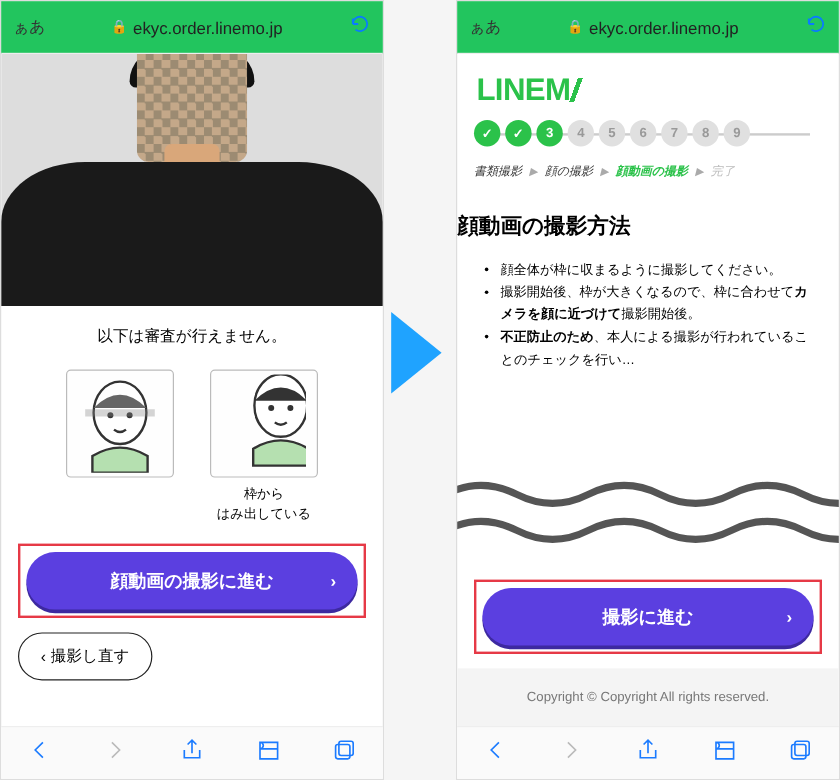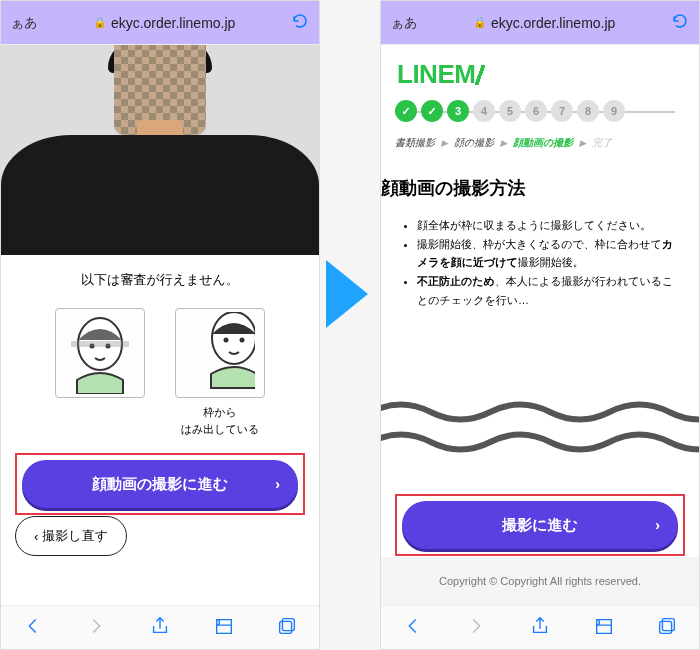--- a/index.html
+++ b/index.html
@@ -19,21 +19,21 @@
   .phone.left { left: 0; top: 0; }
   .phone.right { right: 0; top: 0; }
 
   
   .topbar {
     height: 44px;
     display: flex; align-items: center;
     padding: 0 10px;
     gap: 8px;
     border-bottom: 1px solid #eee;
-    background: #c4b5fd;
+    background: #22c55e;
   }
   .aa { font-size: 13px; color: #333; }
   .urlpill {
     flex: 1;
     display: flex; align-items: center; justify-content: center;
     gap: 4px;
     font-size: 14px; color: #222;
   }
   .lock-icon { font-size: 11px; }
   .reload-icon svg { width: 18px; height: 18px; stroke: #0a7aff; fill: none; stroke-width: 2; }
@@ -94,21 +94,21 @@
     background: #fefefe;
     display: flex; align-items: center; justify-content: center;
     position: relative;
   }
   .face-svg { width: 70px; height: 82px; }
 
   .cta-wrap { padding: 0 14px; }
   .cta-highlight {
     border: 2px solid #e63946;
     padding: 5px;
-    margin-bottom: 1px;
+    margin-bottom: 12px;
   }
   .cta {
     width: 100%; height: 48px;
     background: #5b3fe0;
     border: none; border-radius: 26px;
     color: #fff; font-size: 15px; font-weight: 600;
     display: flex; align-items: center; justify-content: center;
     position: relative;
     box-shadow: 0 3px 0 #3d29a0;
   }

